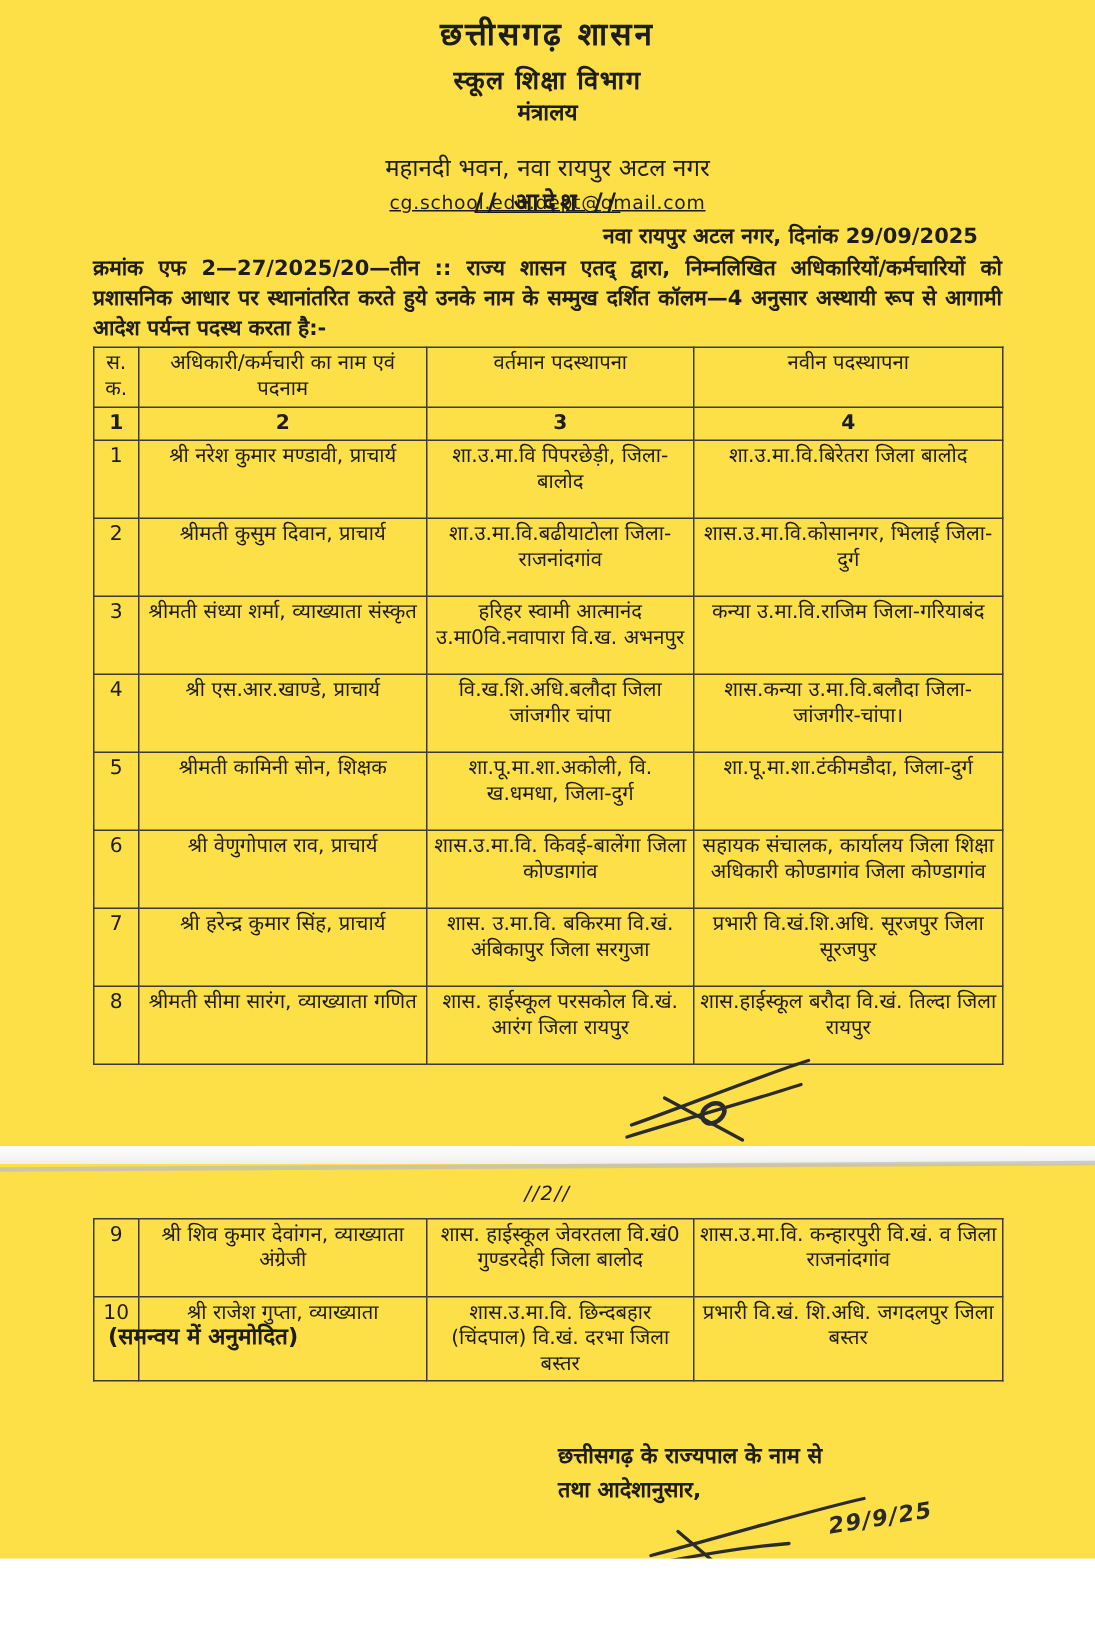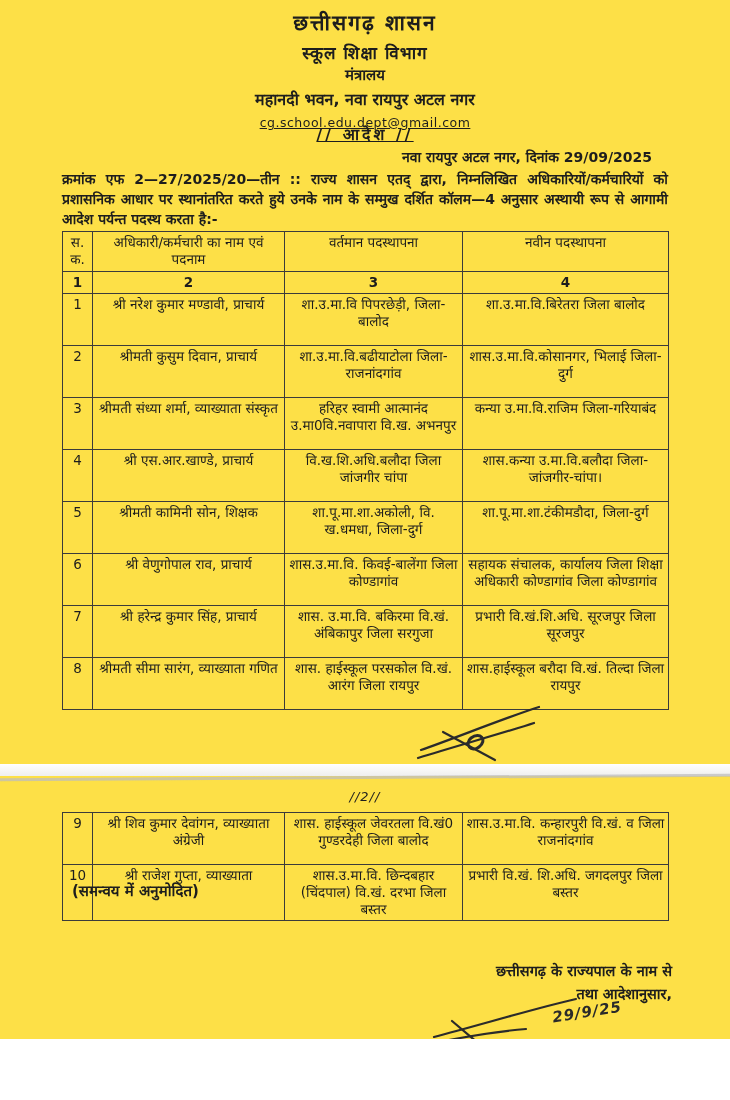--- a/index.html
+++ b/index.html
@@ -7,21 +7,21 @@
   body { background:#ffffff; font-family:"DejaVu Sans", sans-serif; }
   .page {
     position:relative; width:730px; height:1039px; overflow:hidden;
     background:#fde047; color:#1d1d1d;
   }
   
   .letterhead { position:absolute; top:8px; left:0; width:730px; text-align:center; }
   .lh-1 { font-size:21px; font-weight:bold; letter-spacing:2px; }
   .lh-2 { font-size:17px; font-weight:bold; margin-top:5px; letter-spacing:1px; }
   .lh-3 { font-size:15px; font-weight:bold; margin-top:0; }
-  .lh-4 { font-size:16px; font-weight:bold; margin-top:4px; }
+  .lh-4 { font-size:16px; font-weight:normal; margin-top:16px; }
   .lh-email { font-size:12.5px; margin-top:5px; text-decoration:underline; letter-spacing:.5px; }
   .lh-order { font-size:16px; font-weight:bold; margin-top:8px; text-decoration:underline; letter-spacing:3px; display:inline-block; }
   .order-wrap { position:absolute; top:115px; left:0; width:730px; text-align:center; }
   
   .dateline { position:absolute; top:147px; right:78px; font-size:14px; font-weight:bold; }
   .bodypara {
     position:absolute; top:169px; left:62px; width:606px;
     font-size:14px; line-height:20px; text-align:justify; font-weight:bold;
   }
   
@@ -40,21 +40,21 @@
   .pagebreak {
     position:absolute; top:776px; left:-6px; width:742px; height:3px;
     background:#bdbdbd; transform:rotate(-0.35deg); opacity:.75;
   }
   .pb-shadow { position:absolute; top:764px; left:0; width:730px; height:12px;
     background:linear-gradient(#ffffff, #efefee); }
   .pagenum { position:absolute; top:789px; left:0; width:730px; text-align:center;
     font-size:13px; font-style:italic; letter-spacing:1px; }
   
   .approved { position:absolute; top:880px; left:44px; font-size:15px; font-weight:bold;margin-left:28px; }
-  .byorder { position:absolute; top:960px; left:372px; width:300px; text-align:right;
+  .byorder { position:absolute; top:960px; left:372px; width:300px; text-align:left;
     font-size:14.5px; font-weight:bold; line-height:23px; }
   .signame { position:absolute; top:1040px; left:372px; width:300px; text-align:right;
     font-size:14.5px; font-weight:bold; }
   .sigtitle { position:absolute; top:1062px; left:372px; width:300px; text-align:left;
     font-size:14px; font-weight:bold; }
   .sigdept { position:absolute; top:1083px; left:340px; width:364px; text-align:center;
     font-size:14px; font-weight:bold; }
   
   .sig1 { position:absolute; top:700px; left:415px; }
   .sig2 { position:absolute; top:995px; left:430px; }

